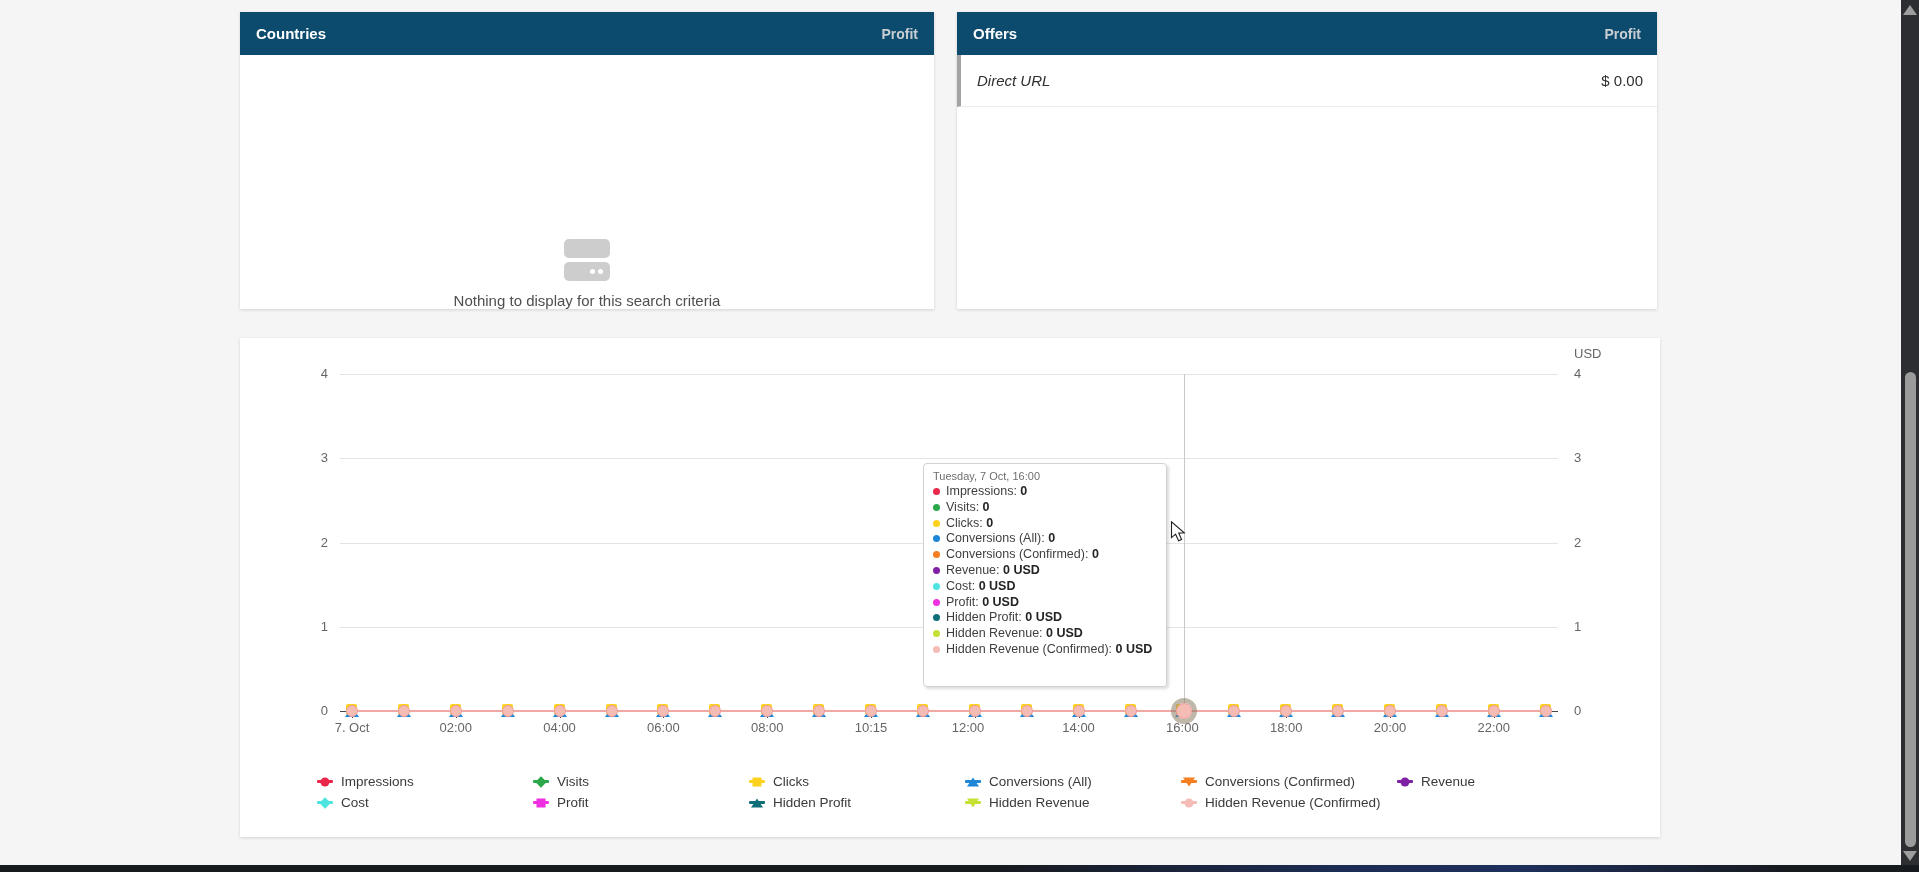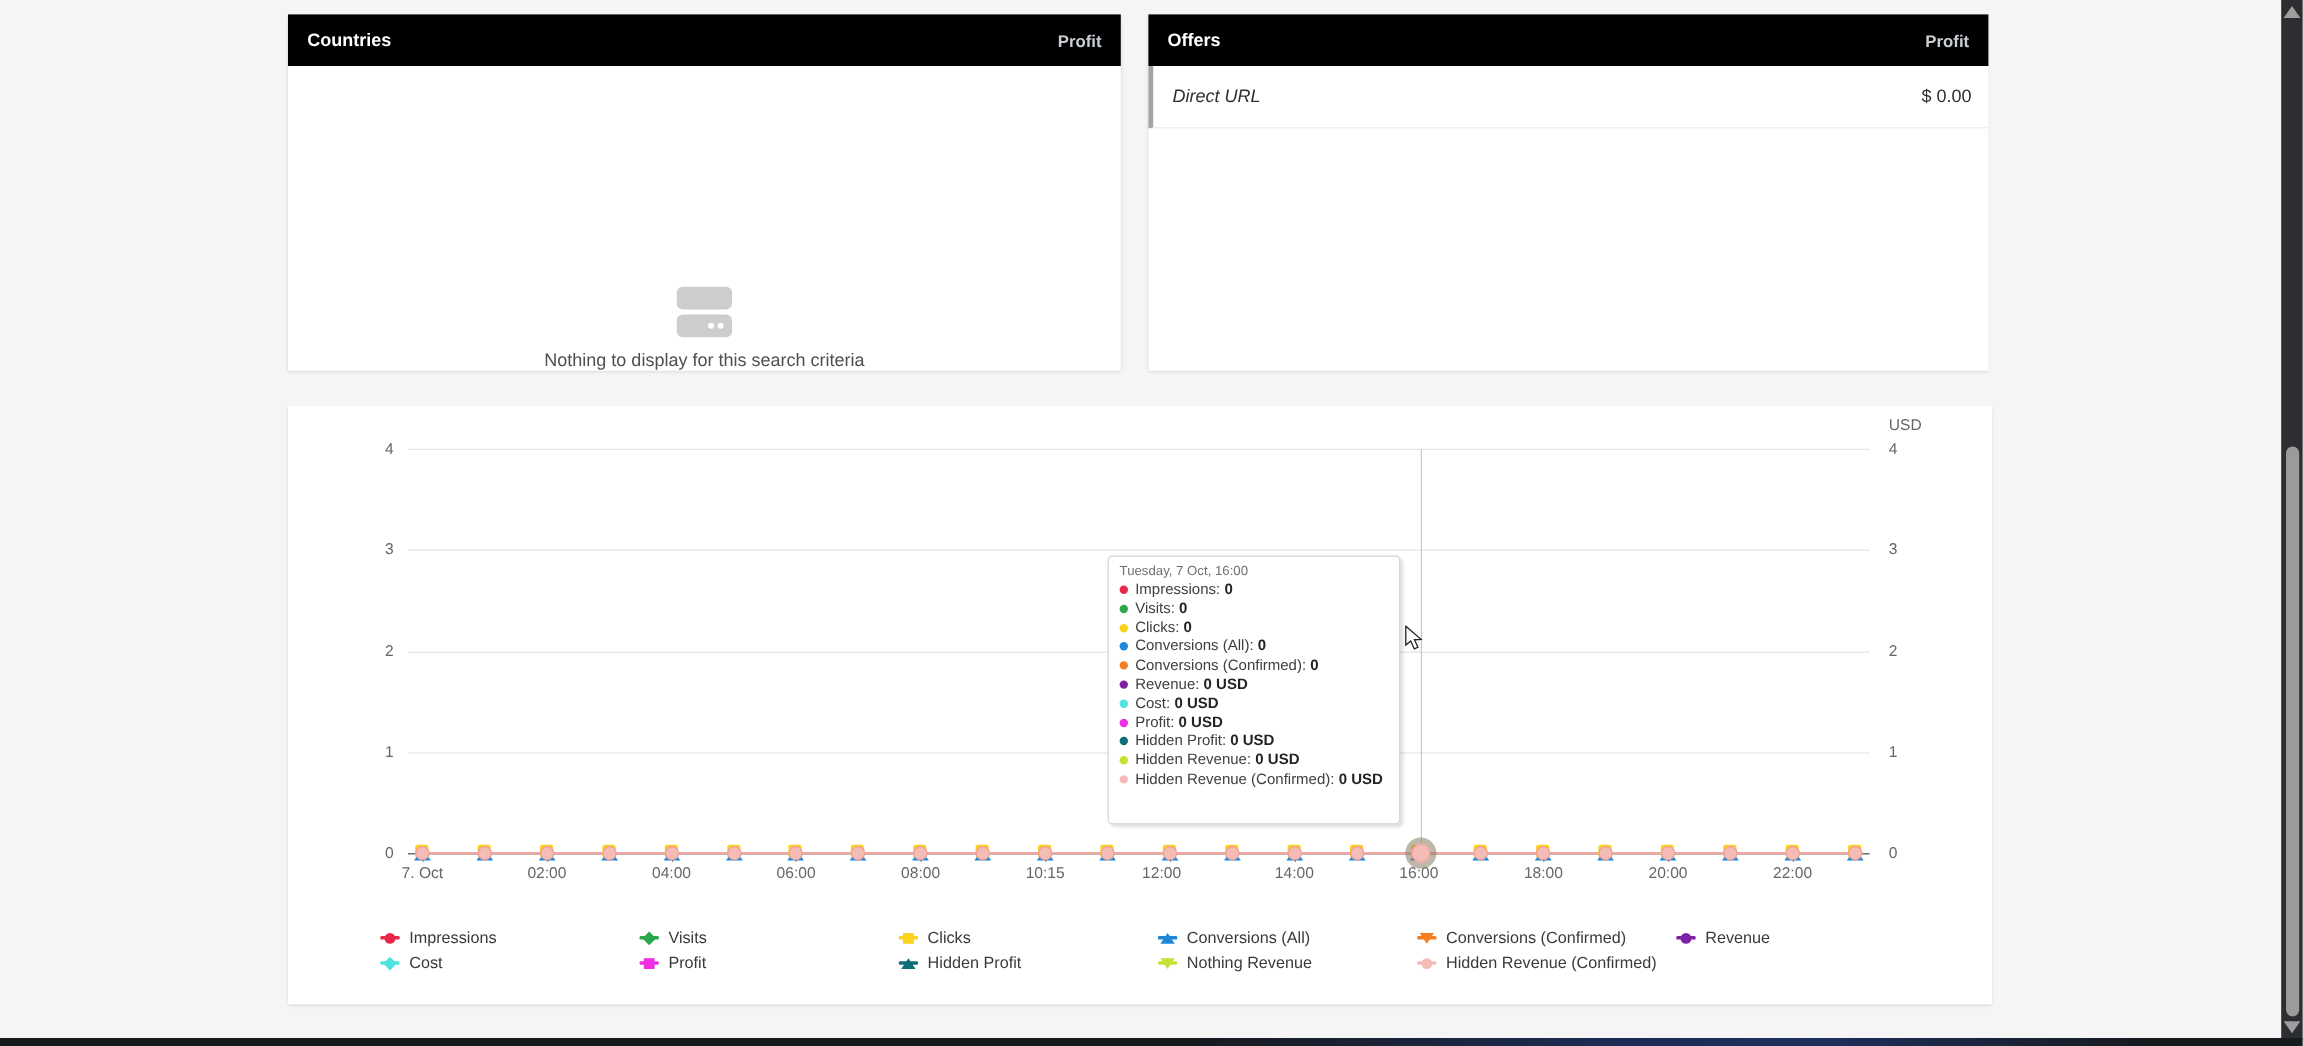--- a/index.html
+++ b/index.html
@@ -3,21 +3,21 @@
 <meta charset="utf-8">
 <style>
   * { box-sizing: border-box; margin: 0; padding: 0; }
   html, body { width: 1919px; height: 872px; overflow: hidden; }
   body { font-family: "Liberation Sans", sans-serif; background: #f5f5f6; position: relative; }
 
   .screen { position: absolute; inset: 0; }
 
   
   .card { position: absolute; background: #fff; box-shadow: 0 1px 3px rgba(0,0,0,.14); }
-  .card-header { height: 43px; background: #000000; display: flex; align-items: center;
+  .card-header { height: 43px; background: #0c4a6e; display: flex; align-items: center;
                  justify-content: space-between; padding: 0 16px; }
   .card-header .t { color: #fff; font-weight: bold; font-size: 15px; }
   .card-header .m { color: #c9ced3; font-size: 14px; font-weight: bold; }
 
   #countries-card { left: 240px; top: 12px; width: 694px; height: 297px; }
   #offers-card    { left: 957px; top: 12px; width: 700px; height: 297px; }
 
   .empty-wrap { height: 254px; display: flex; flex-direction: column; align-items: center; justify-content: flex-end; }
   .db-icon { position: relative; width: 46px; height: 42px; margin-bottom: 11px; }
   .db-icon .r1, .db-icon .r2 { position: absolute; left: 0; width: 46px; height: 19px; background: #cdcdcd; border-radius: 5px; }
@@ -374,21 +374,21 @@
             <span class="line" style="background: rgb(14, 111, 121);"></span>
             <span class="shape" style="width: 0px; height: 0px; border-left: 6px solid transparent; border-right: 6px solid transparent; border-bottom: 9px solid rgb(14, 111, 121);"></span>
           </span>
           <span class="leg-label">Hidden Profit</span>
         </div>
         <div class="leg-item">
           <span class="lm">
             <span class="line" style="background: rgb(198, 224, 52);"></span>
             <span class="shape" style="width: 0px; height: 0px; border-left: 6px solid transparent; border-right: 6px solid transparent; border-top: 9px solid rgb(198, 224, 52);"></span>
           </span>
-          <span class="leg-label">Nothing Revenue</span>
+          <span class="leg-label">Hidden Revenue</span>
         </div>
         <div class="leg-item">
           <span class="lm">
             <span class="line" style="background: rgb(245, 188, 182);"></span>
             <span class="shape" style="width: 9px; height: 9px; border-radius: 50%; background: rgb(245, 188, 182);"></span>
           </span>
           <span class="leg-label">Hidden Revenue (Confirmed)</span>
         </div>
       </div>
   </div>

